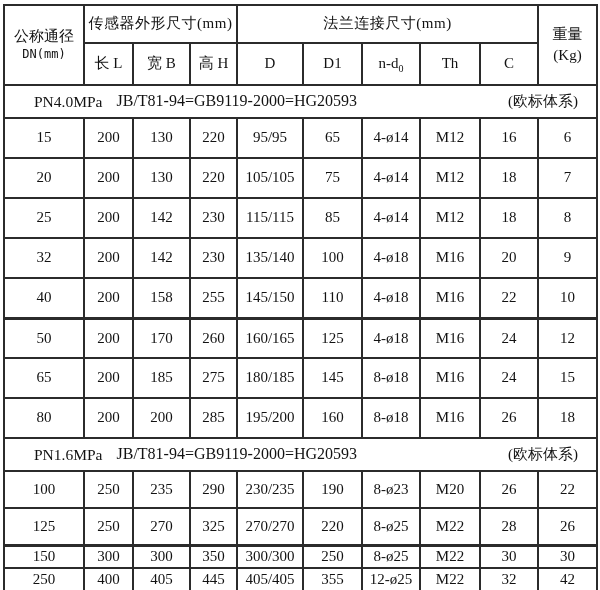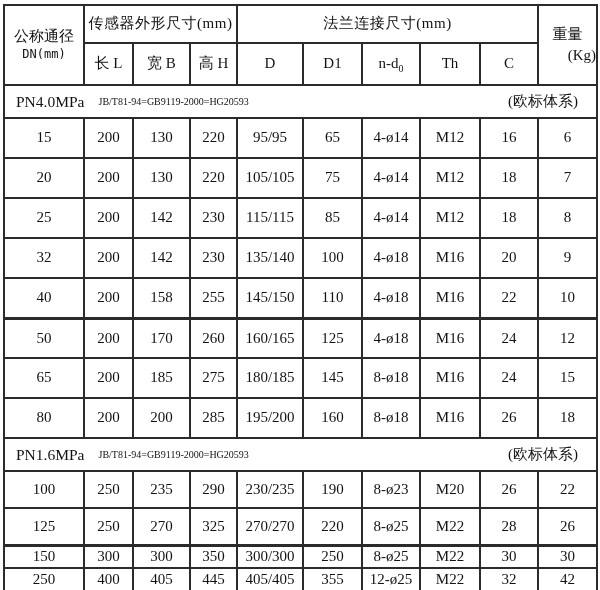--- a/index.html
+++ b/index.html
@@ -35,36 +35,36 @@
   tr.data-short { height: 23px; }
   tr.r100, tr.r125 { height: 37px; }
   tr.thick td { border-top-width: 3px; margin-top: 19px; }
   td.group-head { font-size: 15px; letter-spacing: 0.5px; }
   .dn-title { font-size: 15px; margin-bottom: 3px; }
   .dn-sub {
     font-family: "DejaVu Sans Mono", "Liberation Mono", monospace;
     font-size: 12px;
   }
   .wt-title { font-size: 15px; margin-bottom: 4px; }
-  .wt-sub { font-size: 15px; text-align: right; }
+  .wt-sub { font-size: 15px; }
   td.section-cell { padding: 0; }
   .section-flex {
     display: flex;
     align-items: center;
     width: 100%;
   }
   .section-pn {
     flex: 0 0 auto;
-    padding-left: 11px;
+    padding-left: 29px;
     font-size: 15.5px;
   }
   .section-std {
     flex: 0 0 auto;
     padding-left: 14px;
-    font-size: 10px;
+    font-size: 16px;
   }
   .section-note {
     margin-left: auto;
     padding-right: 18px;
     font-size: 15px;
   }
   sub.nd-sub { font-size: 10px; line-height: 0; }
 </style>
 </head>
 <body>

